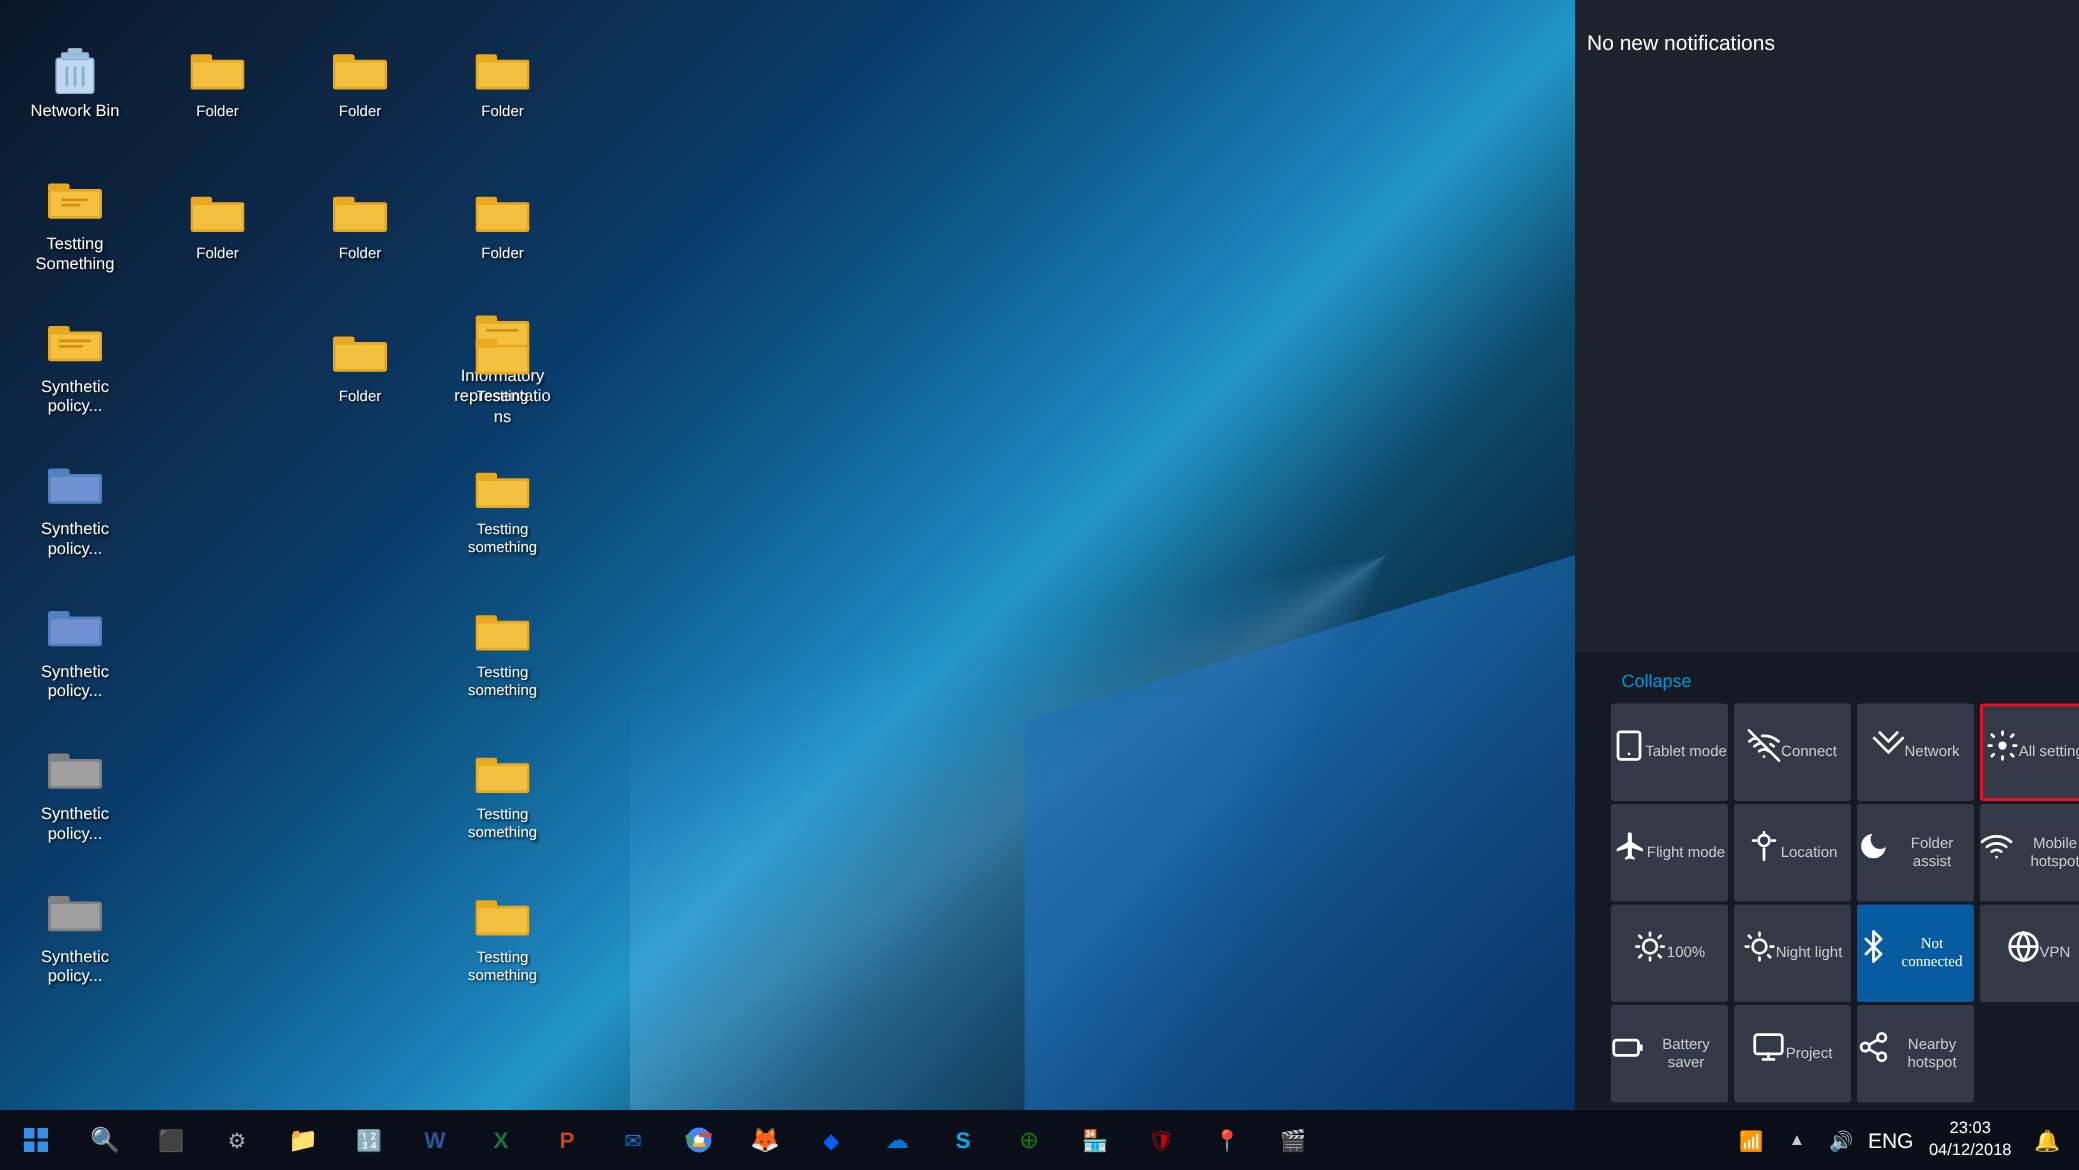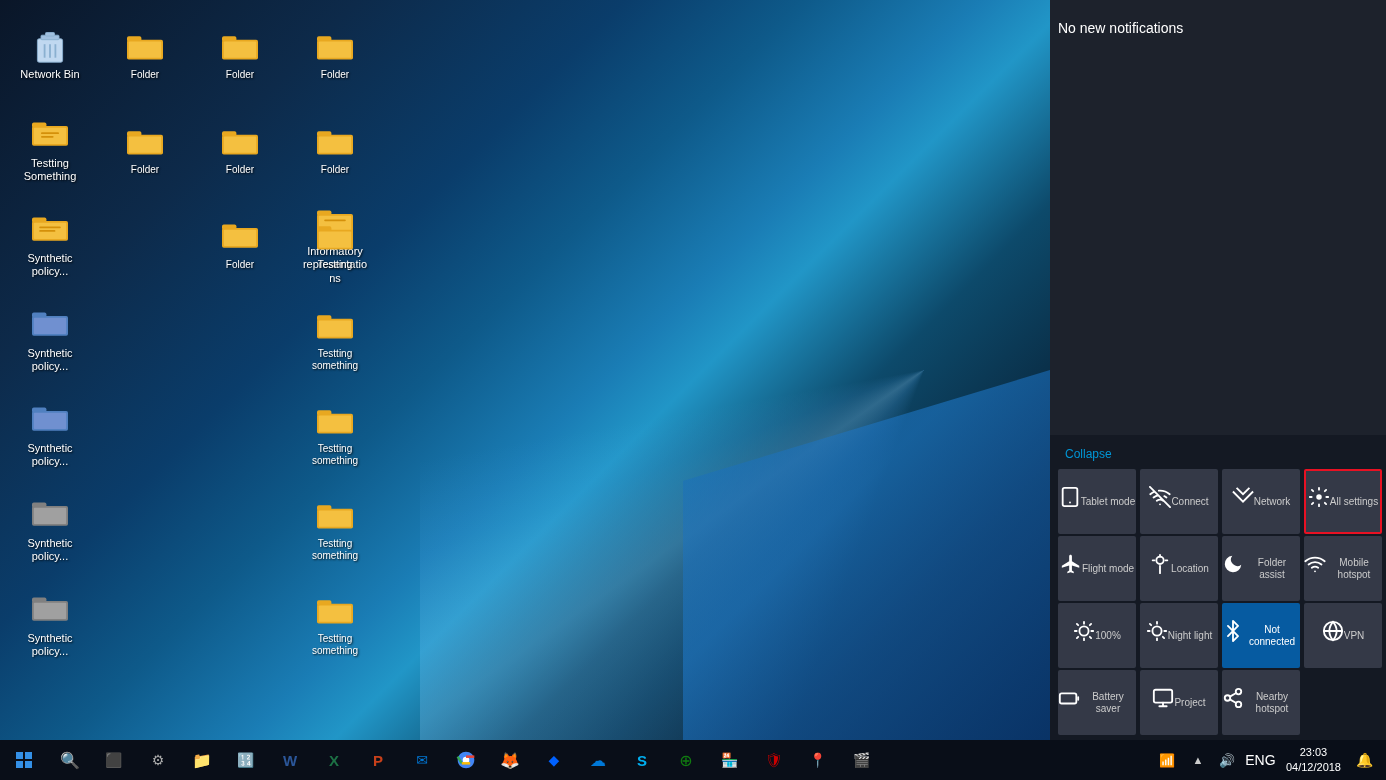--- a/index.html
+++ b/index.html
@@ -177,21 +177,21 @@
 
     #ac-no-notif {
       color: #fff;
       font-size: 14px;
       font-weight: 300;
       margin-top: 5px;
     }
 
     #ac-bottom {
       background: rgba(20,25,35,0.98);
-      padding: 8px 0 5px 0;
+      padding: 8px 0 5px 16px;
     }
 
     #ac-collapse {
       color: #0096d6;
       font-size: 12px;
       padding: 4px 15px 8px 15px;
       cursor: pointer;
     }
 
     #ac-tiles {
@@ -206,21 +206,21 @@
       height: 65px;
       background: rgba(60,65,80,0.8);
       display: flex;
       flex-direction: row;
       align-items: center;
       justify-content: center;
       cursor: pointer;
       border-radius: 2px;
       position: relative;
     }
-    .ac-tile.active { background: rgba(0,120,215,0.7); }
+    .ac-tile.active { background: rgba(0,120,215,0.7); font-family: Liberation Serif, serif; }
     .ac-tile.highlighted {
       border: 2px solid #e81123;
     }
 
     .ac-tile-icon {
       font-size: 20px;
       color: #fff;
       margin-bottom: 4px;
     }
 

